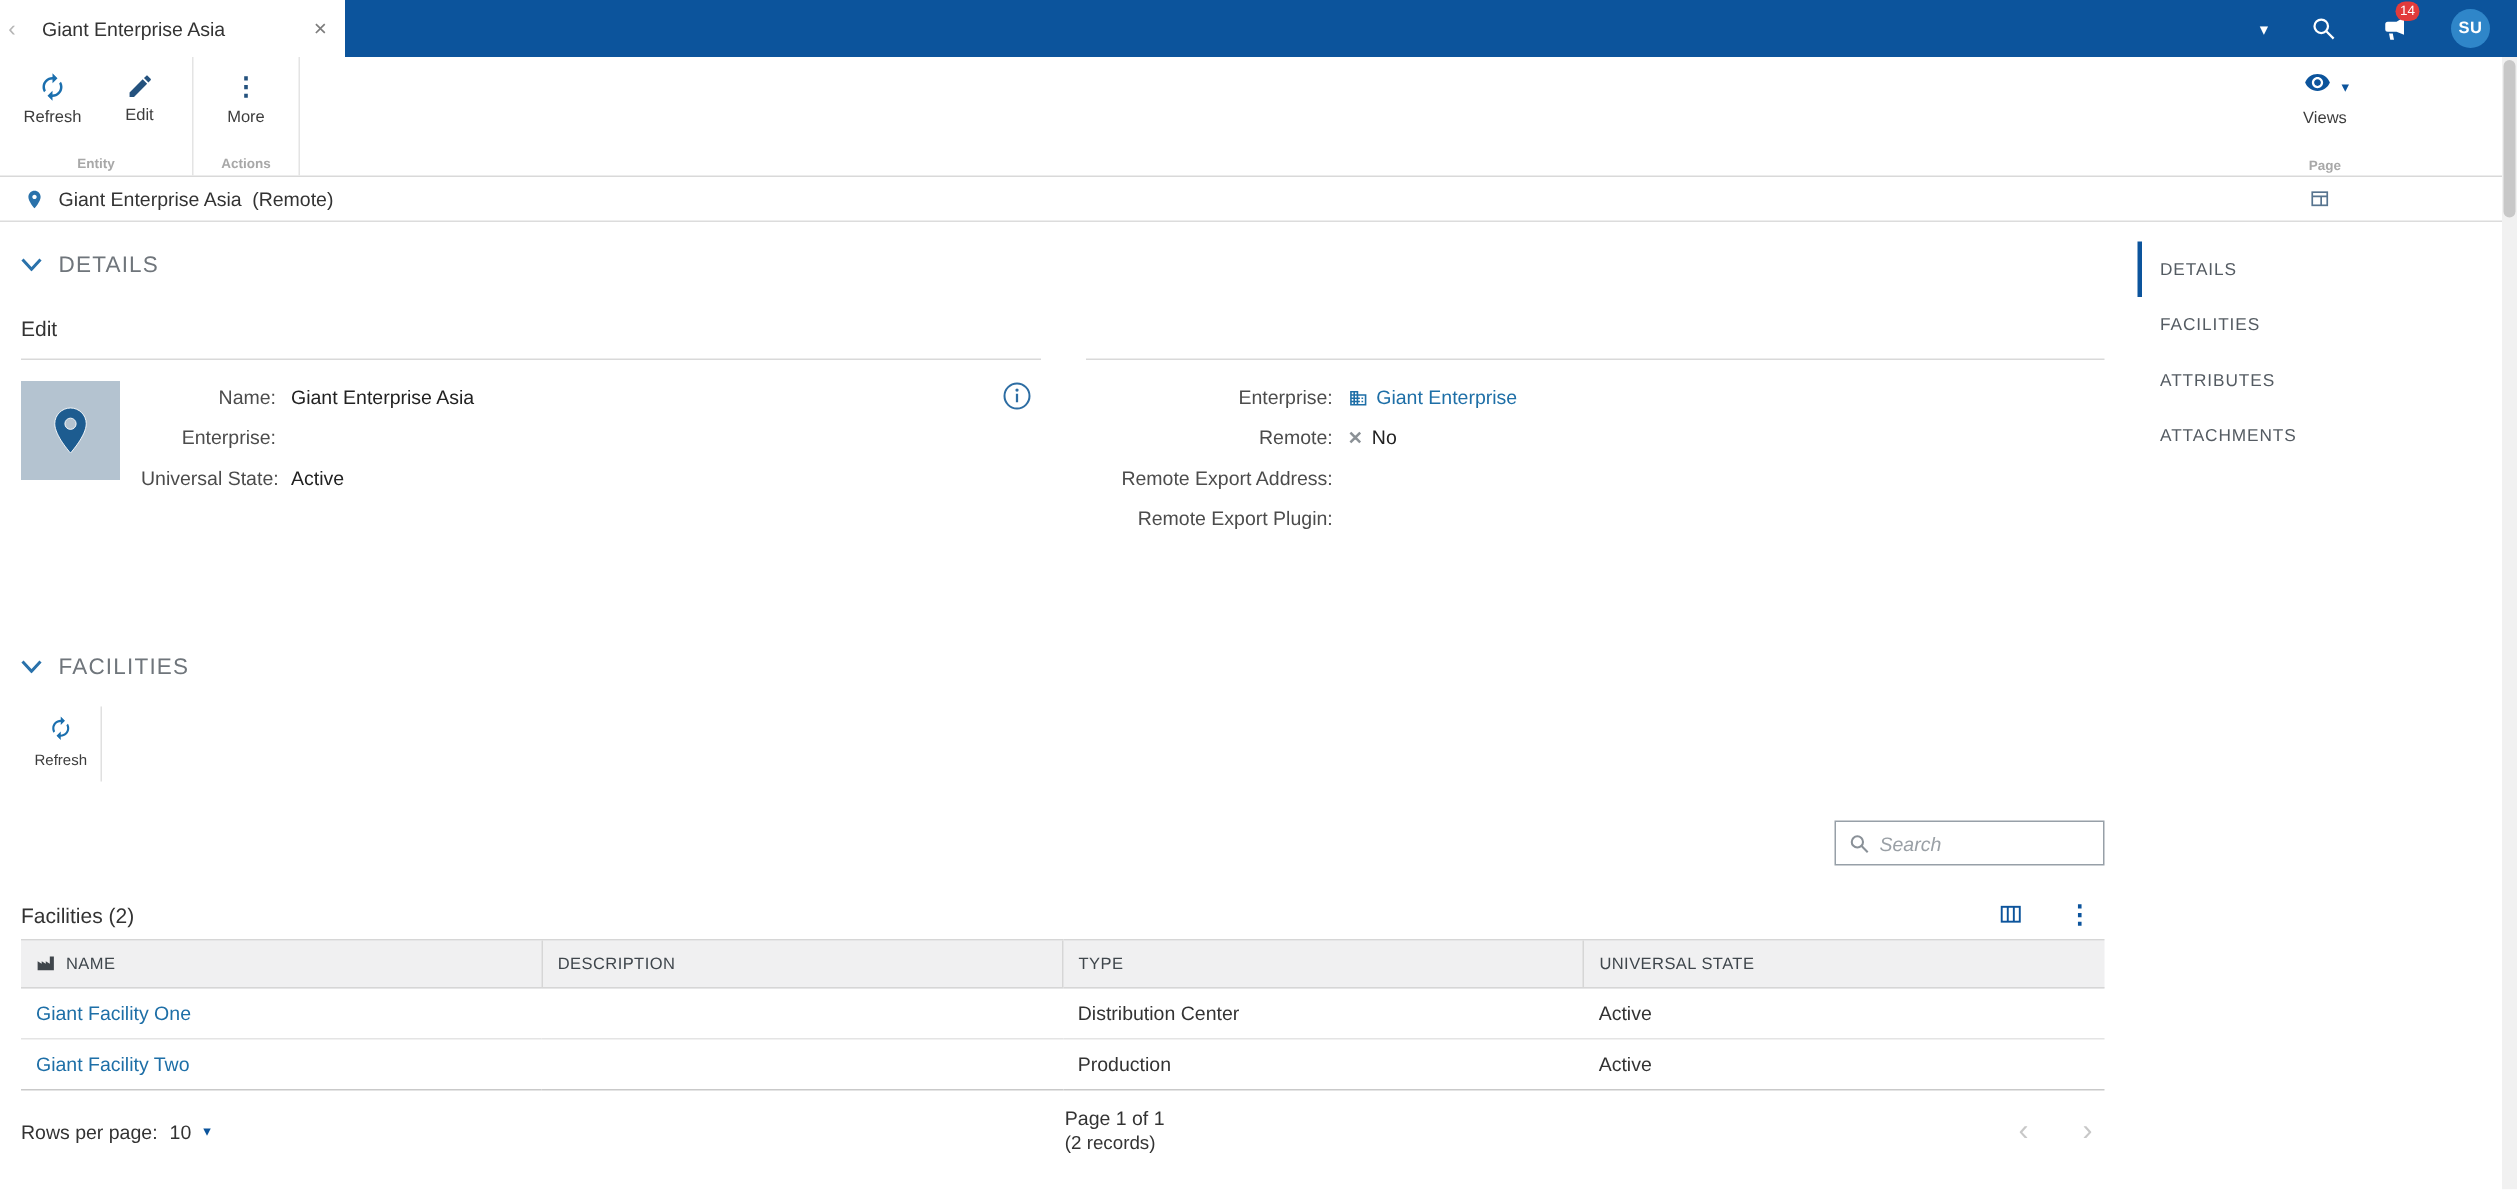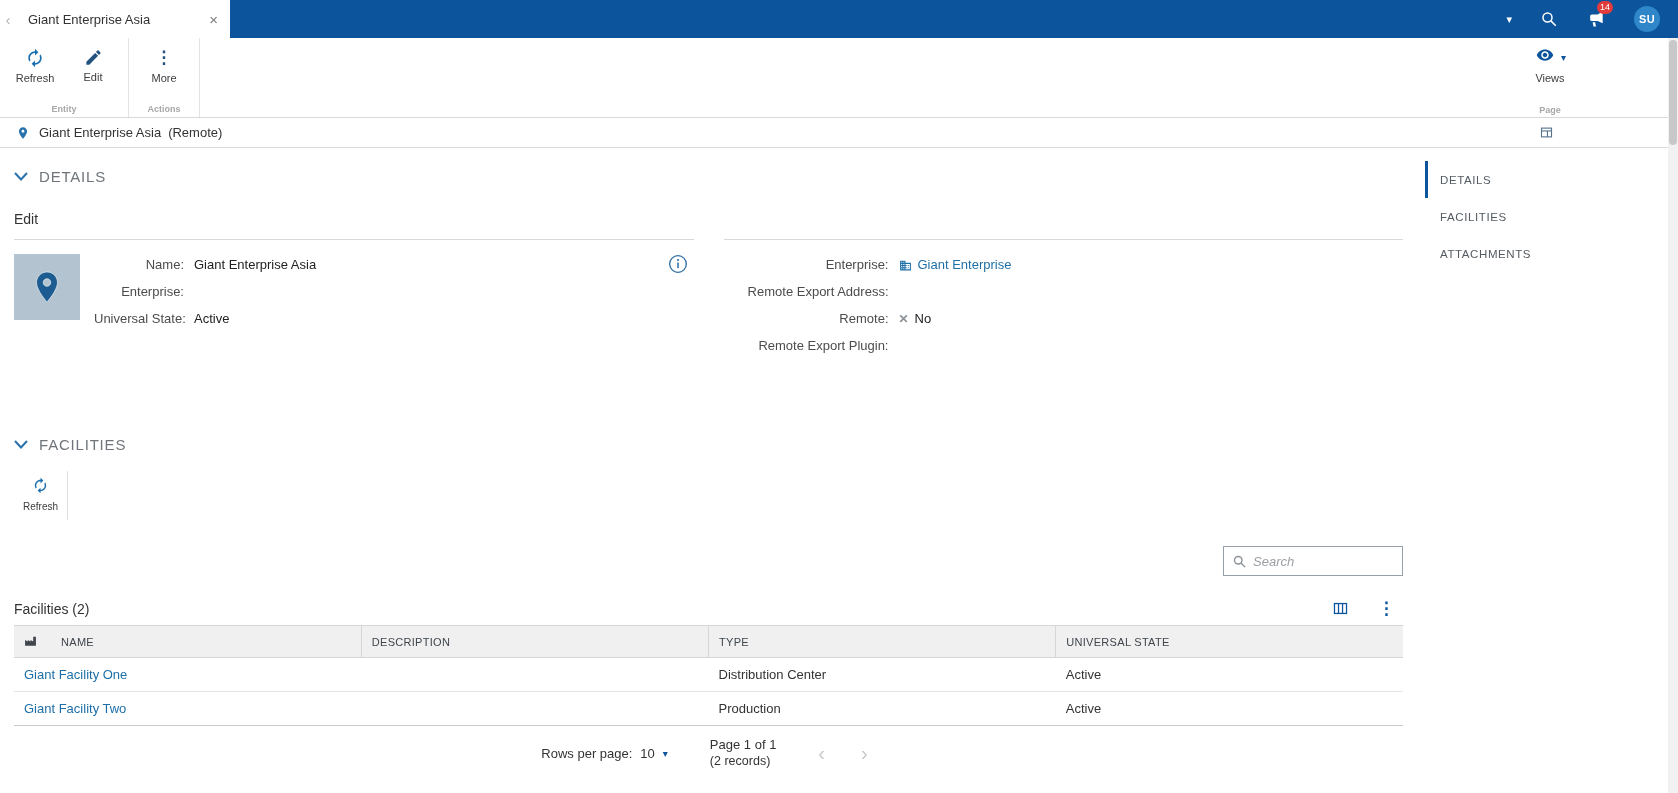--- a/index.html
+++ b/index.html
@@ -74,25 +74,25 @@
 
   .fac-title-row { display:flex; align-items:center; margin-top:24px; }
   .fac-title { font-size:14px; color:#333; }
   .fac-icons { margin-left:auto; display:flex; align-items:center; gap:28px; padding-right:8px; }
   .kebab { color:#0c549c; font-size:17px; font-weight:bold; cursor:pointer; line-height:1; }
   .cols-ic { cursor:pointer; display:flex; }
 
   table.fac-table { width:100%; border-collapse:collapse; margin-top:8px; }
   .fac-table th { background:#f0f0f1; border-top:1px solid #d6d6d6; border-bottom:1px solid #d6d6d6; font-weight:normal; font-size:11px; color:#3f464c; text-align:left; padding:9px 10px; letter-spacing:.3px; }
   .fac-table th + th { border-left:1px solid #d6d6d6; }
-  .fac-table th .th-inner { display:flex; align-items:center; gap:24px; }
+  .fac-table th .th-inner { display:flex; align-items:center; gap:7px; }
   .fac-table td { font-size:13px; color:#333; padding:9px 10px; border-bottom:1px solid #e4e4e4; height:33px; }
   .fac-table tr:last-child td { border-bottom:1px solid #c9c9c9; }
 
-  .pager { display:flex; justify-content:center; align-items:center; margin-top:10px; gap:42px; padding-right:2px; }
+  .pager { display:flex; justify-content:space-between; align-items:center; margin-top:10px; gap:42px; padding-right:2px; }
   .rpp { display:flex; align-items:center; gap:8px; font-size:13px; color:#333; cursor:pointer; }
   .rpp-caret { color:#0c549c; font-size:10px; }
   .page-info { font-size:13px; color:#333; line-height:17px; }
   .page-info .records { font-size:12.5px; }
   .pg-chevs { display:flex; gap:36px; margin-right:6px; }
   .pg-chev { color:#c8c8c8; font-size:20px; line-height:1; cursor:default; }
 
   
   .side-nav { position:absolute; top:161px; left:1425px; width:145px; }
   .nav-item { height:37px; display:flex; align-items:center; padding-left:12px; border-left:3px solid transparent; font-size:11.5px; letter-spacing:.6px; color:#545b62; cursor:pointer; }
@@ -249,29 +249,29 @@
           <span class="fld-value">
             <span style="display:flex;">
               <svg width="13" height="13" viewBox="0 0 24 24" fill="#1e6fa7">
                   <path d="M12 7V3H2v18h20V7H12zM6 19H4v-2h2v2zm0-4H4v-2h2v2zm0-4H4V9h2v2zm0-4H4V5h2v2zm4 12H8v-2h2v2zm0-4H8v-2h2v2zm0-4H8V9h2v2zm0-4H8V5h2v2zm10 12h-8v-2h2v-2h-2v-2h2v-2h-2V9h8v10zm-2-8h-2v2h2v-2zm0 4h-2v2h2v-2z"></path>
                 </svg>
             </span>
             <span class="link">Giant Enterprise</span>
           </span>
         </div>
         <div class="fld">
-          <span class="fld-label">Remote Export Address:</span>
-          <span class="fld-value"></span>
-        </div>
-        <div class="fld">
           <span class="fld-label">Remote:</span>
           <span class="fld-value">
             <span class="cross">✕</span>
             <span>No</span>
           </span>
+        </div>
+        <div class="fld">
+          <span class="fld-label">Remote Export Address:</span>
+          <span class="fld-value"></span>
         </div>
         <div class="fld">
           <span class="fld-label">Remote Export Plugin:</span>
           <span class="fld-value"></span>
         </div>
       </div>
     </div>
   </div>
 
   <div class="sec-header fac-header">
@@ -374,18 +374,19 @@
       <span class="pg-chev">‹</span>
       <span class="pg-chev">›</span>
     </span>
   </div>
 
 </div>
 
 <div class="side-nav">
   <div class="nav-item active">DETAILS</div>
   <div class="nav-item">FACILITIES</div>
+  <div class="nav-item">ATTRIBUTES</div>
   <div class="nav-item">ATTACHMENTS</div>
 </div>
 
 <div class="vscroll">
   <div class="vthumb"></div>
 </div>
 
 </body></html>

